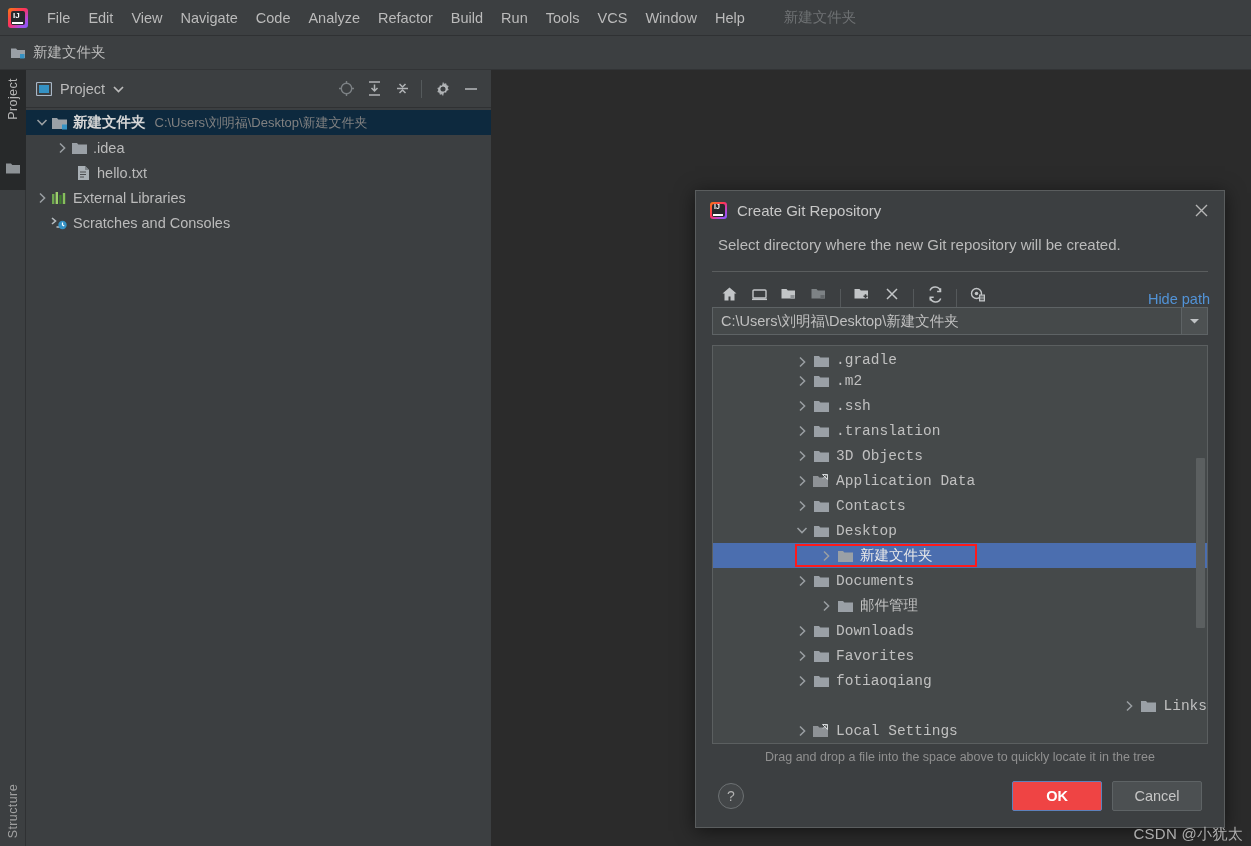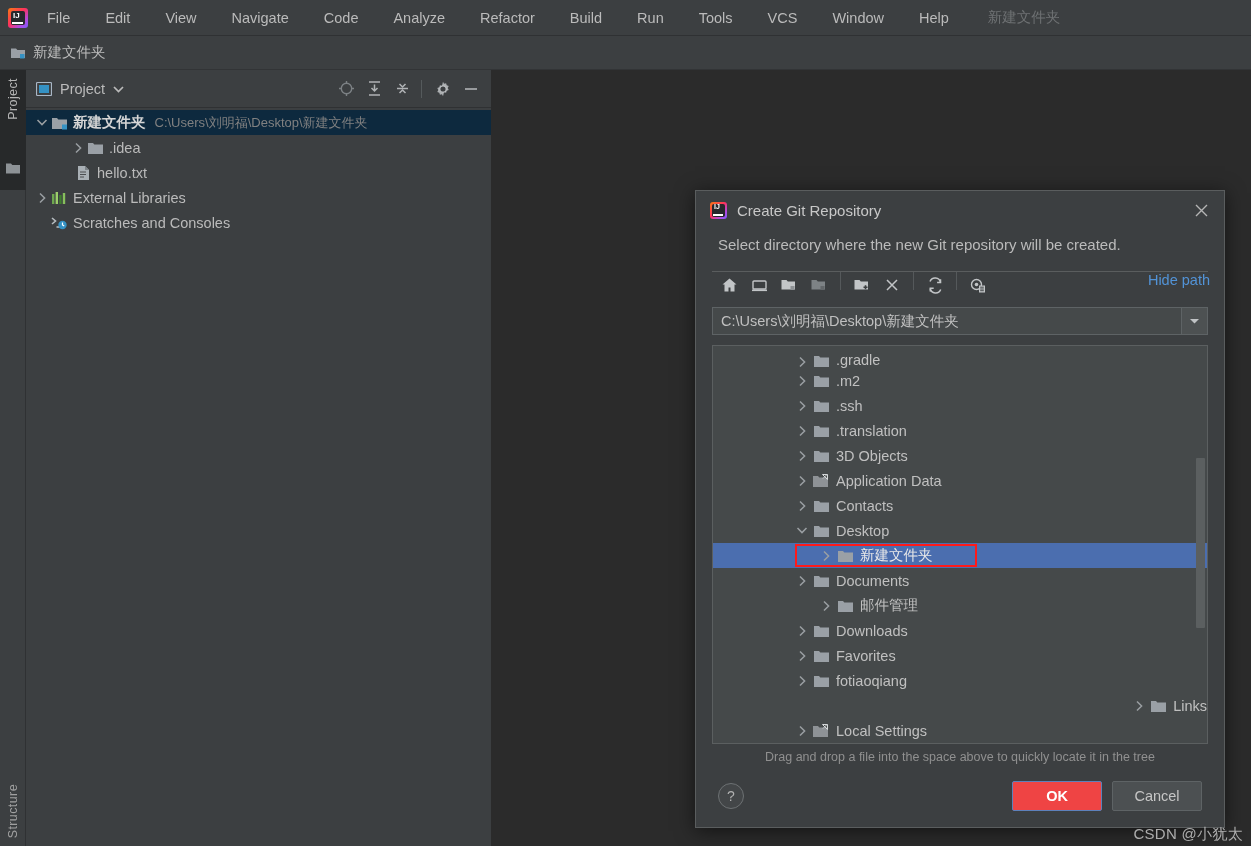--- a/index.html
+++ b/index.html
@@ -117,41 +117,41 @@
   .dlg-icon .bar { position:absolute; left:3px; bottom:3px; width:10px; height:2px; background:#fff; z-index:3;}
   .dlg-title { color: #c8c8c8; font-size: 15px; margin-left: 10px; }
   .dlg-close {
     margin-left: auto; width: 22px; height: 22px;
     display:flex; align-items:center; justify-content:center; cursor: default;
   }
   .dlg-subtitle { color: #bbbbbb; font-size: 15px; padding: 6px 0 0 22px; }
   .dlg-divider { height:1px; background:#5a5d5e; margin: 18px 16px 0 16px; }
 
   .dlg-toolbar {
-    height: 36px; display:flex; align-items:flex-start; padding: 0 14px 0 18px;
+    height: 36px; display:flex; align-items:flex-end; padding: 0 14px 0 18px;
   }
   .tb-btn { width: 30px; height: 26px; display:flex; align-items:center; justify-content:center; cursor:default;}
   .tb-sep { width:1px; height:18px; background:#55595b; margin: 0 6px; }
   .hide-path { margin-left:auto; color:#5293d7; font-size:14.5px; cursor:default; }
 
   .path-field {
     margin: 0 16px; height: 28px; background: #45494a; border: 1px solid #5e6365;
     display:flex; align-items:center;
   }
   .path-text { color:#c0c0c0; font-size:14.5px; padding-left: 8px; flex:1; white-space:nowrap; overflow:hidden;}
   .path-arrow {
     width: 26px; height: 26px; background: #4d5152; border-left:1px solid #5e6365;
     display:flex; align-items:center; justify-content:center;
   }
 
   .dlg-tree-wrap {
     margin: 10px 16px 0 16px; height: 408px; background: #45494a;
     border: 1px solid #5b5f60; position: relative; overflow: hidden;
   }
-  .dlg-tree { padding-top: 0; }
+  .dlg-tree { padding-top: 0; font-family: Liberation Mono, monospace; }
   .dtree-row { height: 25px; display:flex; align-items:center; white-space:nowrap; cursor:default; position:relative;}
   .dtree-row.selected { background: #4b6eaf; }
   .dtree-arrow { width: 18px; display:flex; align-items:center; justify-content:center; flex:0 0 auto;}
   .dtree-icon { width: 20px; display:flex; align-items:center; justify-content:center; flex:0 0 auto; margin-right:5px;}
   .dtree-label { color:#c0c0c0; font-size:14.5px; }
   .dtree-row.selected .dtree-label { color:#e8e8e8; }
   .redbox {
     position:absolute; left:82px; top:1px; width:182px; height:23px;
     border: 2px solid #ff1a1a; pointer-events:none;
   }
@@ -186,21 +186,21 @@
 </head>
 <body>
 
 <div id="app">
 
   <div class="menubar">
     <div class="app-logo">
       <span class="ij">IJ</span>
         <span class="bar"></span>
     </div>
-    <div id="menu-items" style="display:flex;align-items:center;gap:17px;">
+    <div id="menu-items" style="display:flex;align-items:center;">
         <div class="menu-item">File</div>
         <div class="menu-item">Edit</div>
         <div class="menu-item">View</div>
         <div class="menu-item">Navigate</div>
         <div class="menu-item">Code</div>
         <div class="menu-item">Analyze</div>
         <div class="menu-item">Refactor</div>
         <div class="menu-item">Build</div>
         <div class="menu-item">Run</div>
         <div class="menu-item">Tools</div>
@@ -288,21 +288,21 @@
           </span>
           <span class="tree-icon">
             <svg width="17" height="14" viewBox="0 0 17 14">
               <path d="M1 2h5l1.3 1.6H16v9.4H1z" fill="#9aa0a6"></path>
               <rect x="11" y="8.5" width="5" height="5" fill="#3592c4"></rect>
             </svg>
           </span>
           <span class="tree-label bold">新建文件夹</span>
           <span class="tree-sublabel">C:\Users\刘明福\Desktop\新建文件夹</span>
         </div>
-        <div class="tree-row" style="padding-left: 44px;">
+        <div class="tree-row" style="padding-left: 28px;">
           <span class="tree-arrow">
             <svg width="9" height="12" viewBox="0 0 9 12">
               <path d="M2 1.5L6.6 6 2 10.5" stroke="#9a9fa2" stroke-width="1.5" fill="none"></path>
             </svg>
           </span>
           <span class="tree-icon">
             <svg width="17" height="14" viewBox="0 0 17 14">
               <path d="M1 2h5l1.3 1.6H16v9.4H1z" fill="#9aa0a6"></path>
             </svg>
           </span>

